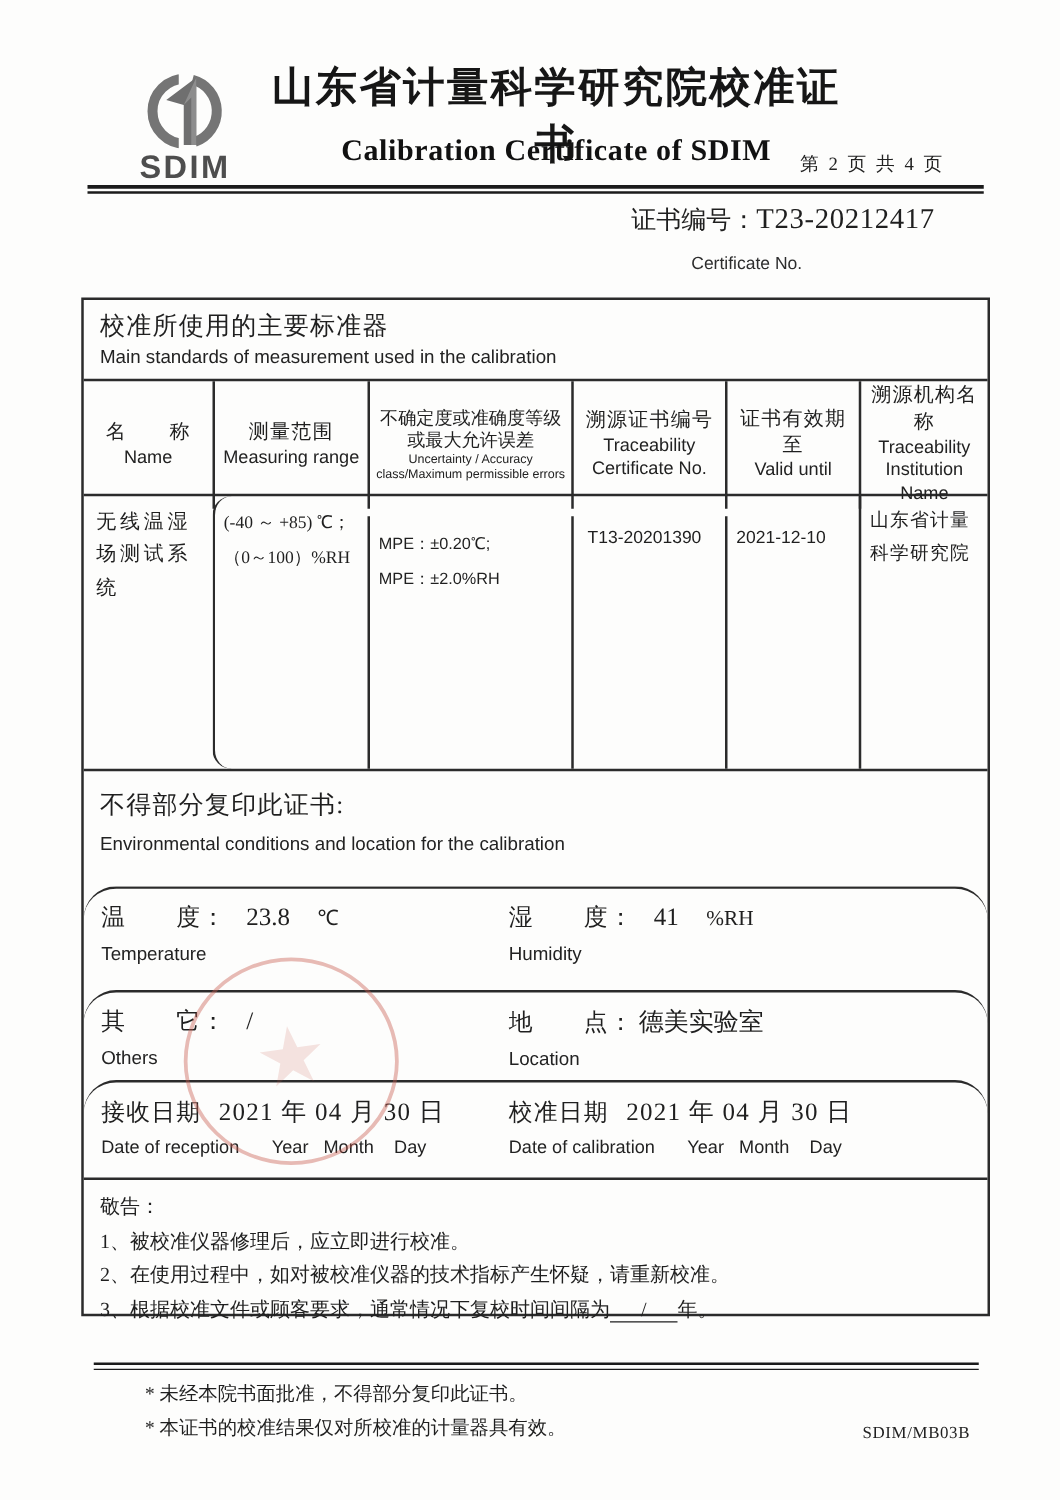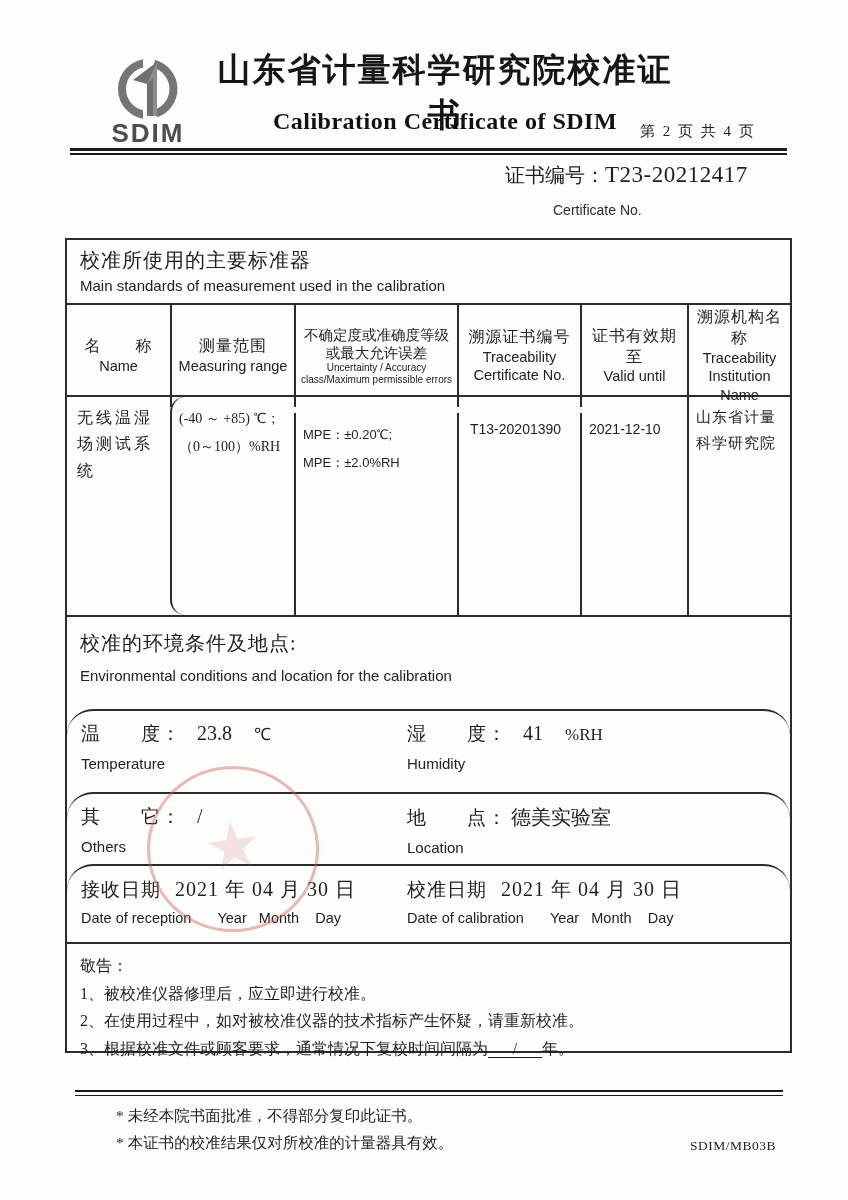--- a/index.html
+++ b/index.html
@@ -168,21 +168,21 @@
       <div class="td-mpe mono">
         <div>MPE：±0.20℃;</div>
         <div>MPE：±2.0%RH</div>
       </div>
       <div class="td-trace mono">T13-20201390</div>
       <div class="td-valid mono">2021-12-10</div>
       <div class="td-inst">山东省计量科学研究院</div>
     </div>
 
     <div class="sec sec-env-title">
-      <div class="sec-title-zh">校准的环境条件及地点:</div>
+      <div class="sec-title-zh">不得部分复印此证书:</div>
       <div class="sec-title-en sans">Environmental conditions and location for the calibration</div>
     </div>
 
     <div class="sec row-pair row-temp">
       <div class="pair-left">
         <div>
           <span class="env-label">温　　度：</span><span class="env-value">23.8</span><span class="env-unit">℃</span>
         </div>
         <div class="env-sub">Temperature</div>
       </div>

